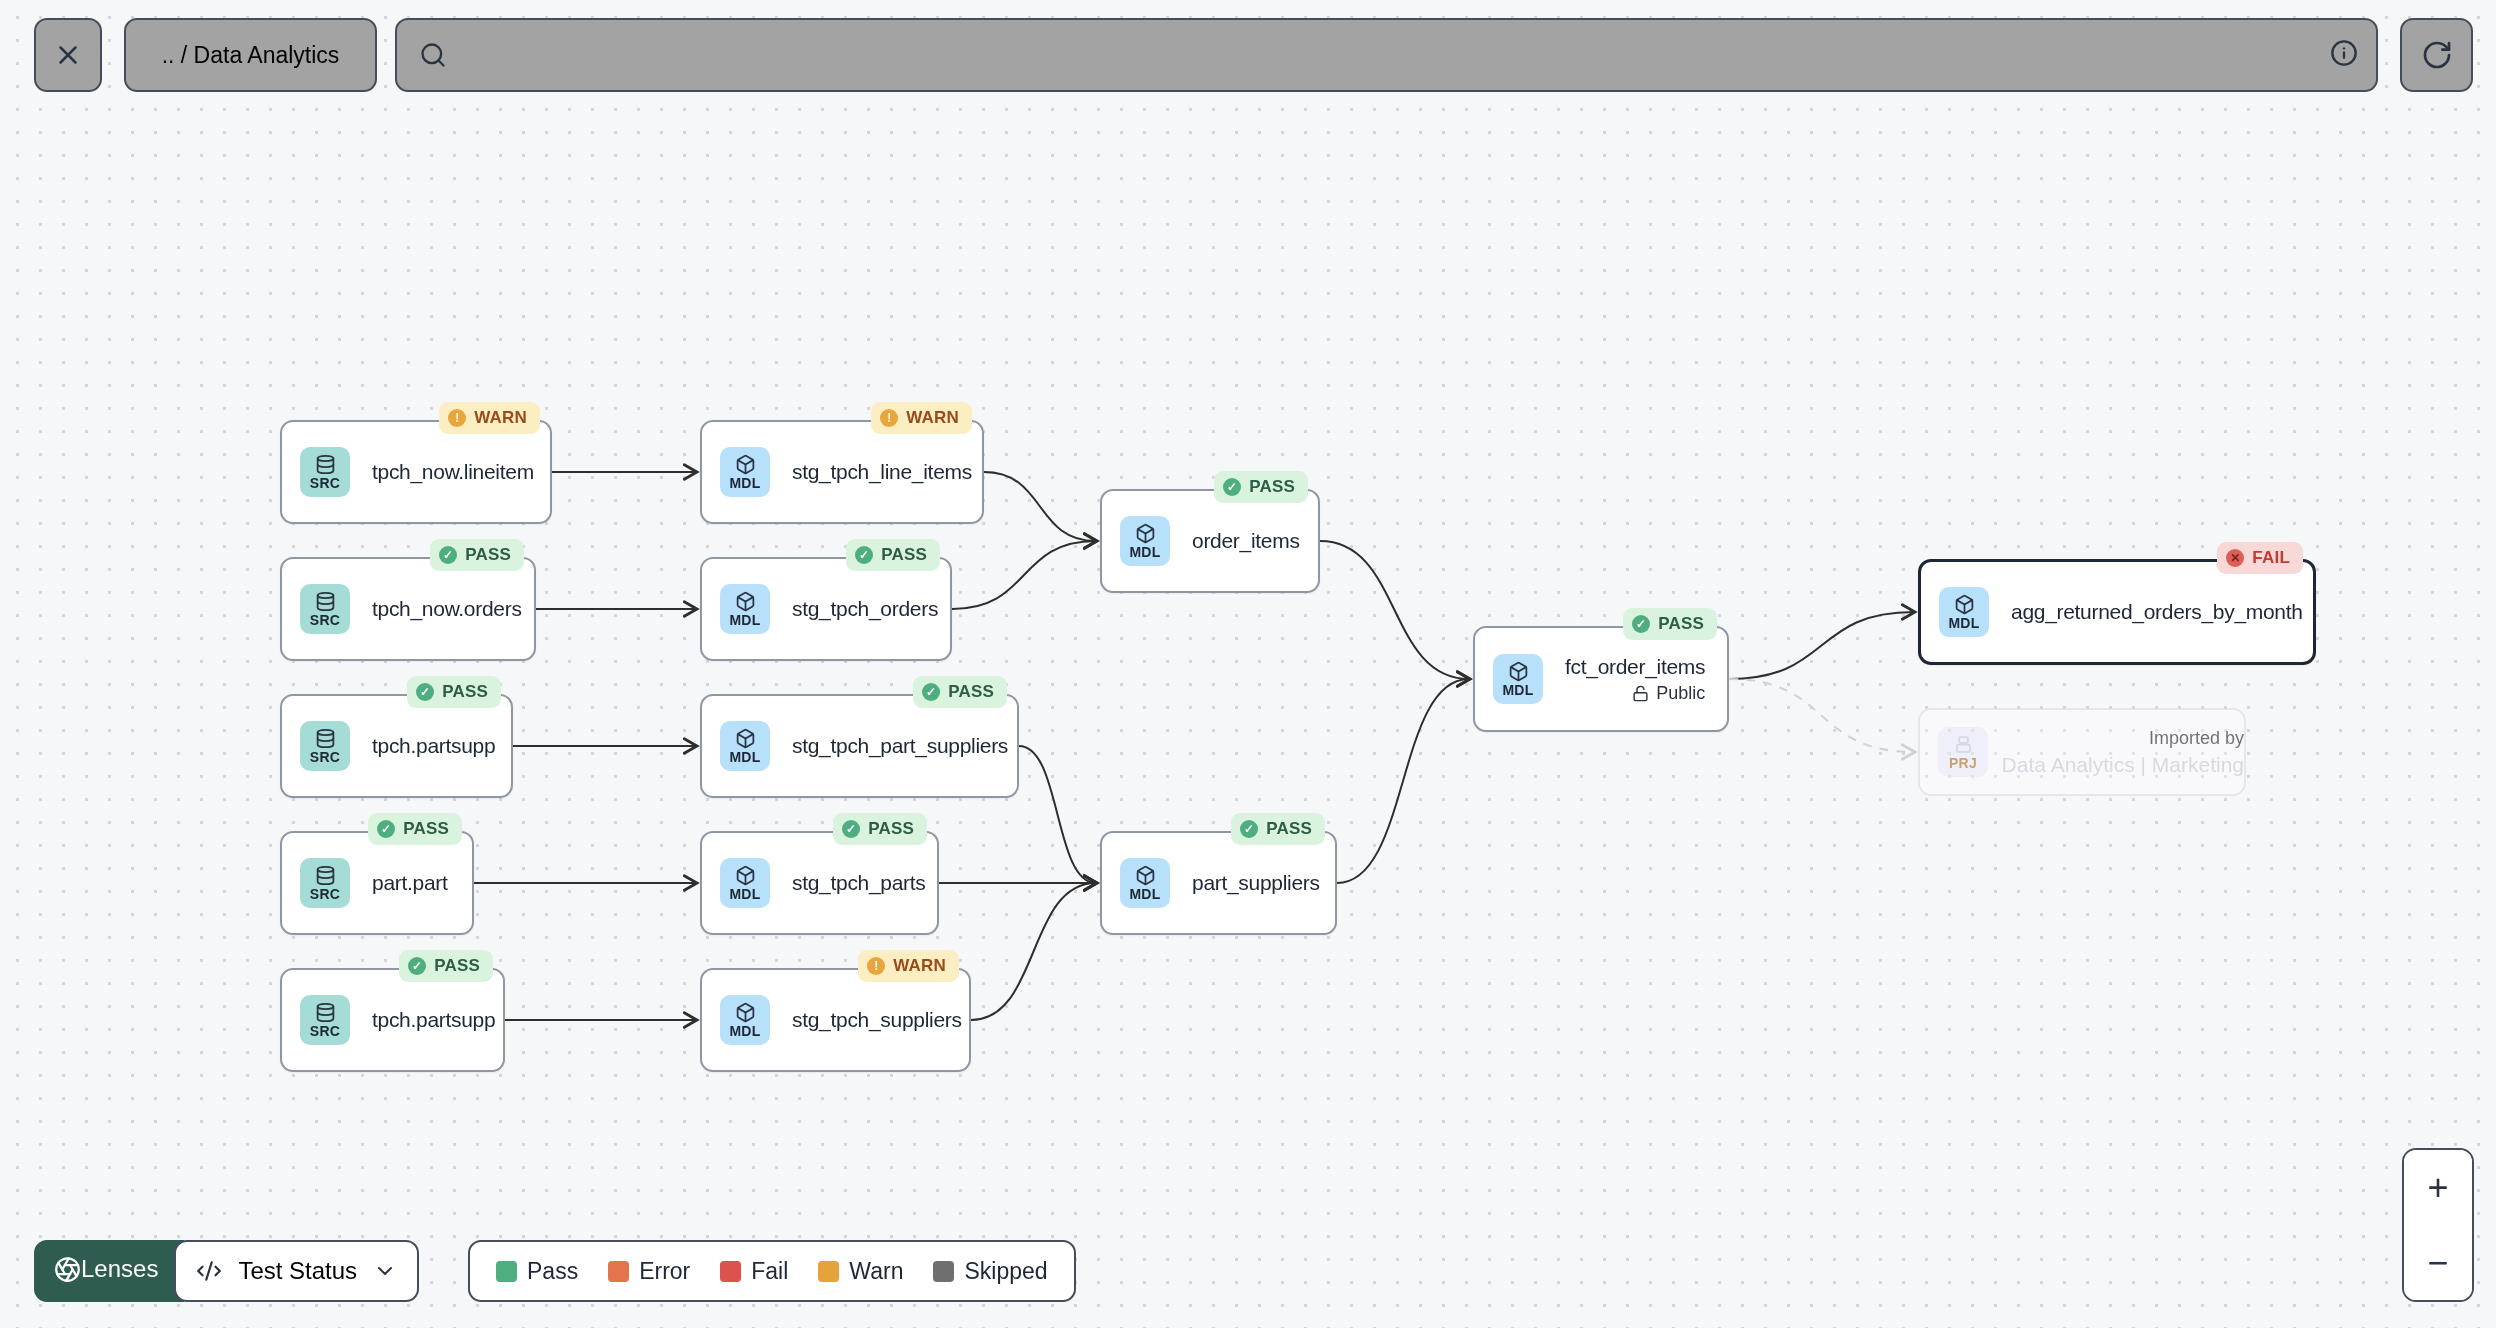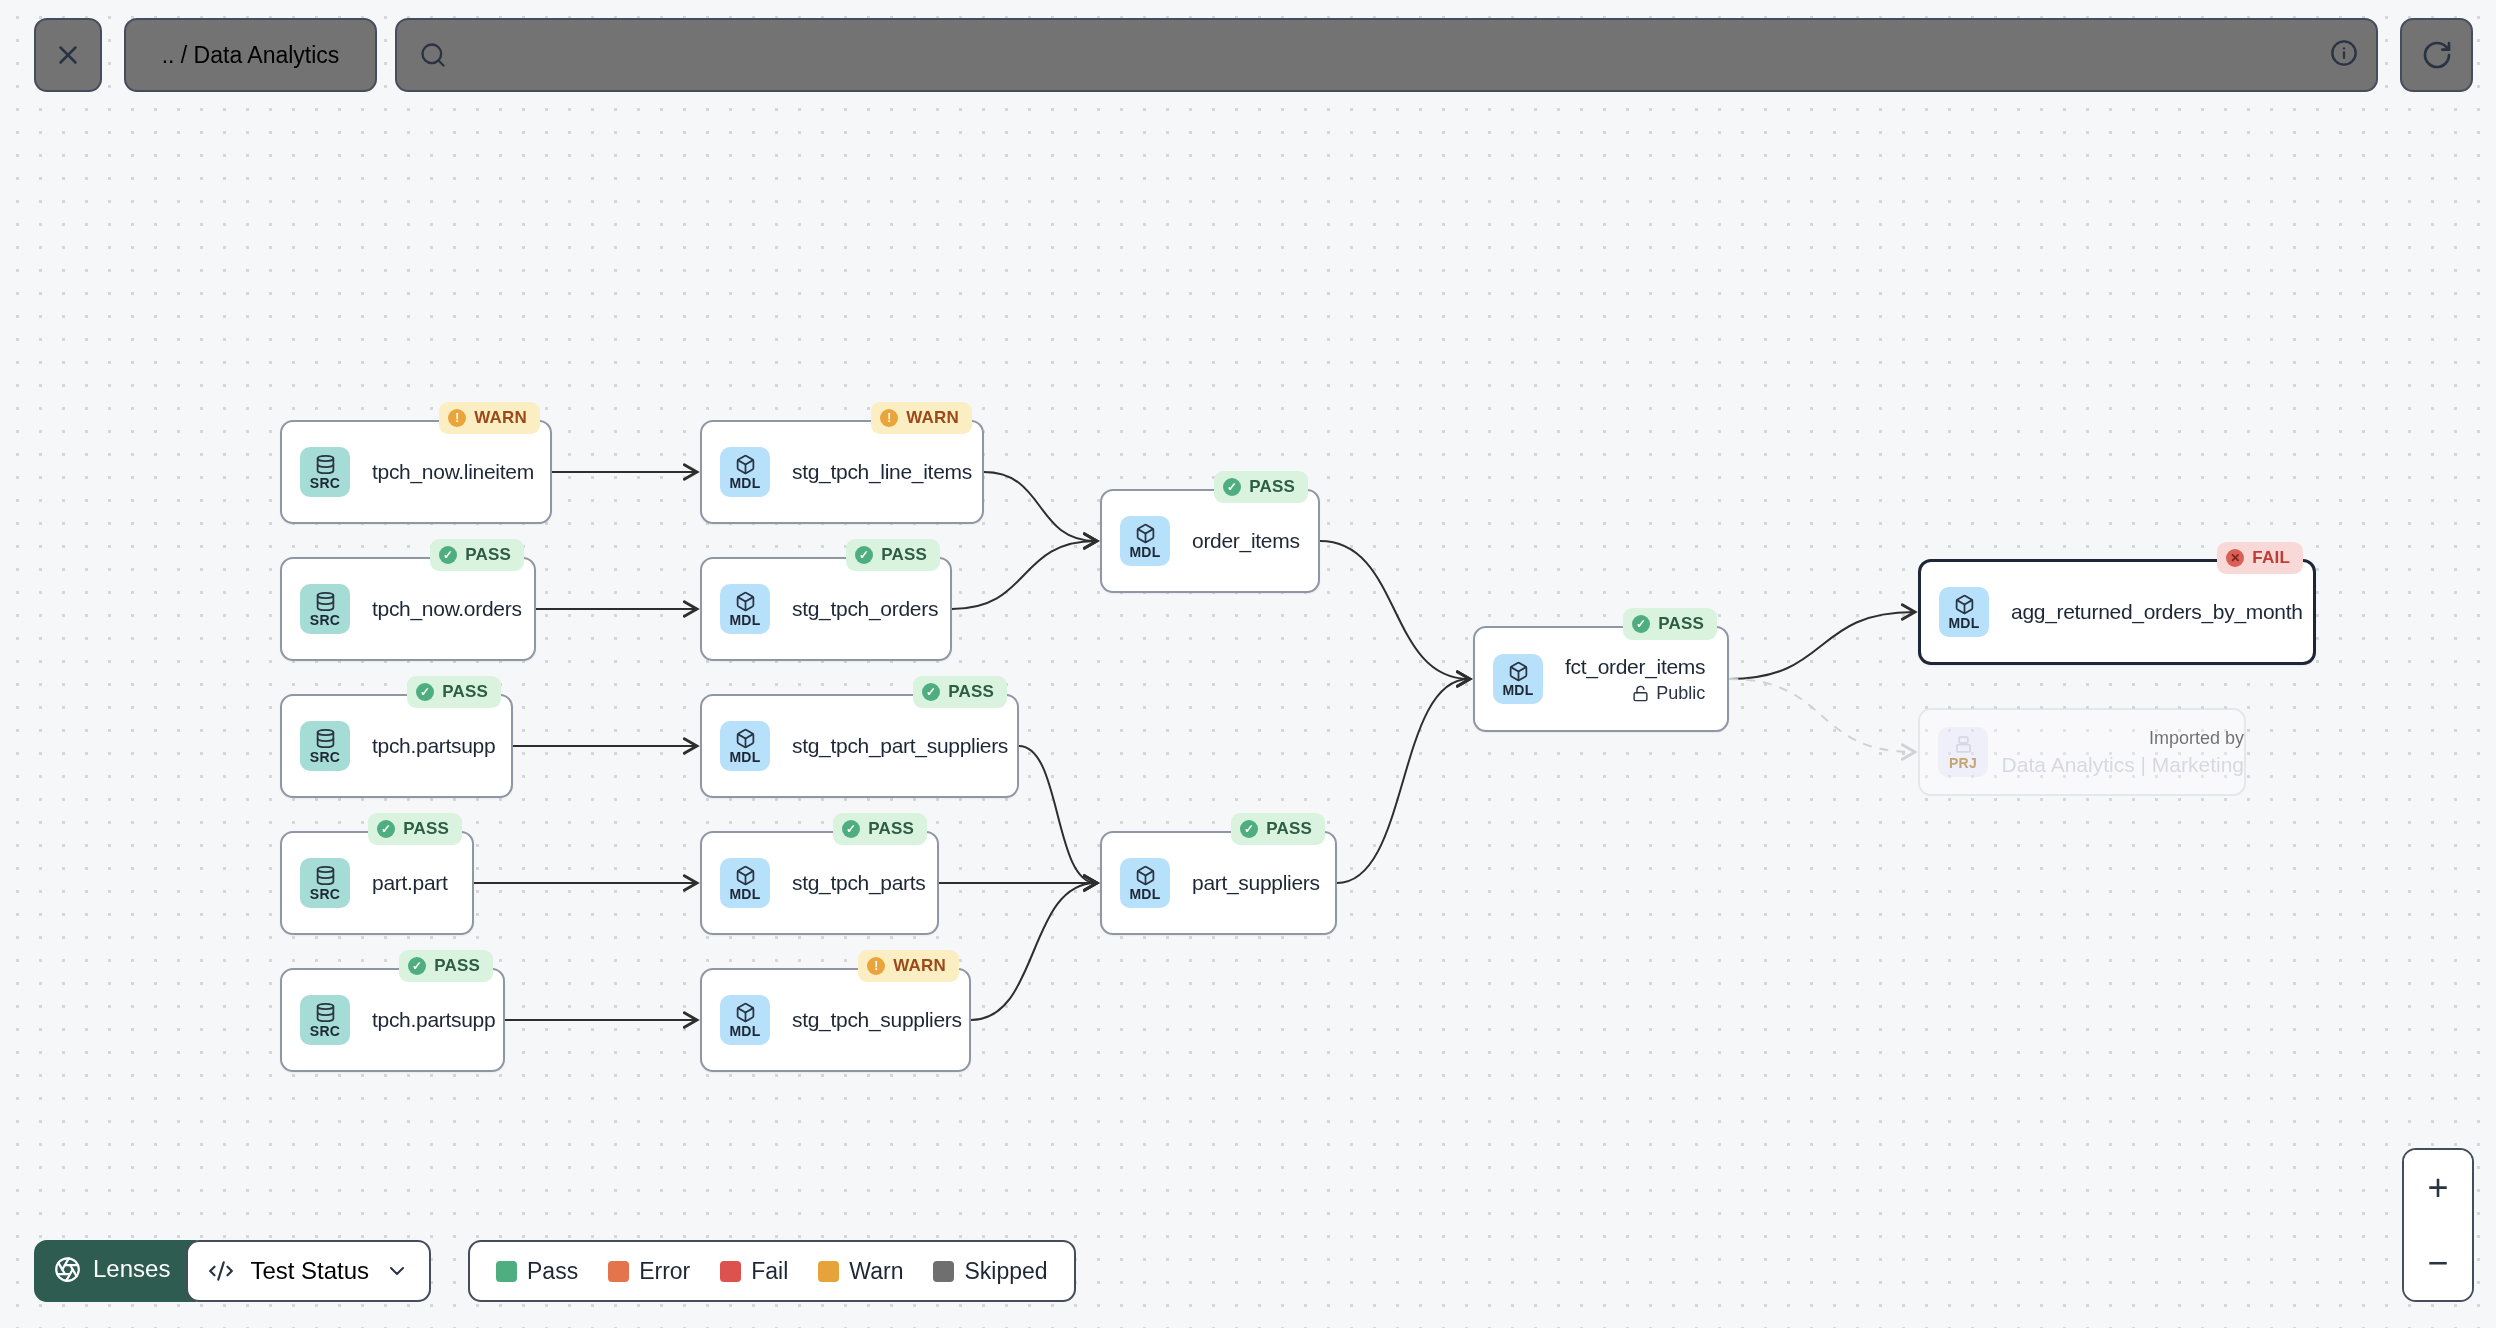--- a/index.html
+++ b/index.html
@@ -5,21 +5,21 @@
   html,body{margin:0;padding:0;}
   body{
     width:2496px;height:1328px;position:relative;overflow:hidden;
     font-family:"Liberation Sans",sans-serif;color:#1d2735;
     background-color:#f6f7f9;
     background-image:radial-gradient(circle,#d3d6db 1.4px,transparent 1.6px);
     background-size:23px 23px;background-position:6px 6px;
   }
   
   .tb-btn,.tb-pill,.searchbar{
-    position:absolute;top:18px;height:74px;background:#737373;
+    position:absolute;top:18px;height:74px;background:#a3a3a3;
     border:2px solid #454d5c;border-radius:13px;box-sizing:border-box;
     display:flex;align-items:center;justify-content:center;
   }
   .tb-btn{width:68px;cursor:pointer;}
   #close-btn{left:34px;}
   #refresh-btn{left:2400px;width:73px;}
   .tb-pill{left:124px;width:253px;font-size:23px;cursor:pointer;}
   .searchbar{left:395px;width:1983px;justify-content:flex-start;padding:0 22px;gap:18px;}
   .searchbar .search-text{font-size:24px;color:#1e2838;white-space:nowrap;}
   .searchbar .info{position:absolute;right:18px;top:50%;transform:translateY(-50%);}
@@ -52,21 +52,21 @@
   }
   .badge-dot{
     width:18px;height:18px;border-radius:50%;display:flex;align-items:center;justify-content:center;
     font-size:12px;font-weight:700;line-height:1;
   }
   
   .footer-group{position:absolute;top:1240px;z-index:4;display:flex;align-items:stretch;height:62px;}
   #lenses-group{left:34px;}
   #lenses-btn{
     background:#2e5c50;color:#fff;border-radius:13px 0 0 13px;border:2px solid #2e5c50;
-    display:flex;align-items:center;gap:12px;padding:0 24px 4px 18px;font-size:24px;cursor:pointer;box-sizing:border-box;
+    display:flex;align-items:center;padding:0 24px 4px 18px;font-size:24px;cursor:pointer;box-sizing:border-box;
   }
   #lenses-btn svg{stroke:#fff;}
   #lens-selector{
     margin-left:-10px;background:#fff;border:2px solid #454d5c;border-radius:13px;
     display:flex;align-items:center;gap:16px;padding:0 20px;font-size:24px;cursor:pointer;box-sizing:border-box;
   }
   #legend{
     left:468px;background:#fff;border:2px solid #454d5c;border-radius:13px;
     display:flex;align-items:center;gap:30px;padding:0 26px;box-sizing:border-box;
   }

